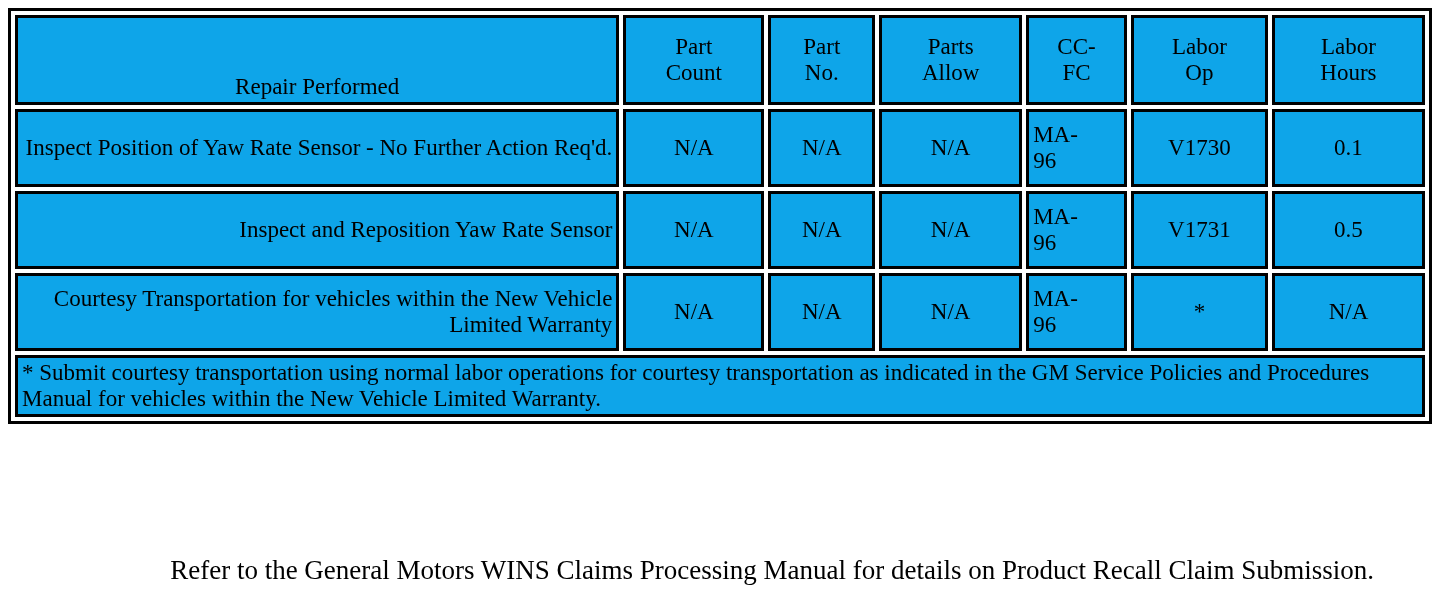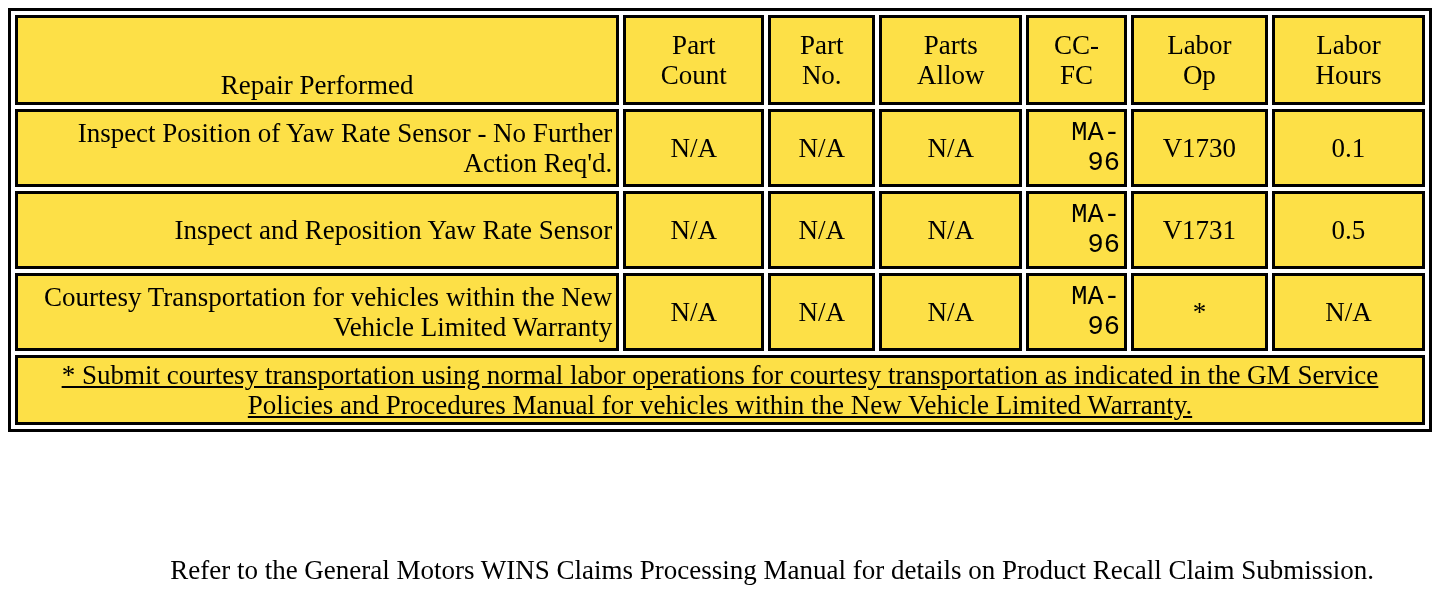--- a/index.html
+++ b/index.html
@@ -33,25 +33,25 @@
     border-collapse: separate;
     border-spacing: 4px;
     border: 3px solid #000000;
     background: #ffffff;
     table-layout: fixed;
   }
 
   .claim-table td,
   .claim-table th {
     border: 3px solid #000000;
-    background: #fde047;
+    background: #0ea5e9;
     padding: 2px 4px;
     vertical-align: middle;
     font-weight: normal;
-    font-size: 27px;
+    font-size: 23px;
     line-height: 1.12;
     color: #000000;
   }
 
   
   col.c-repair   { width: 600px; }
   col.c-pcount   { width: 140px; }
   col.c-pno      { width: 106px; }
   col.c-pallow   { width: 142px; }
   col.c-ccfc     { width: 100px; }
@@ -76,32 +76,30 @@
   .cell-repair {
     text-align: right;
     padding-left: 8px;
     padding-right: 4px;
     height: 68px;
   }
   .cell-center {
     text-align: center;
   }
   .cell-ccfc {
-    text-align: right;
+    text-align: left;
     line-height: 1.08;
-    font-family: Liberation Mono, monospace;
   }
 
   
   .footnote-cell {
-    text-align: center;
+    text-align: left;
     padding: 3px 8px 6px 8px;
     line-height: 1.2;
     font-size: 27px;
-    text-decoration: underline;
   }
 
   
   .closing-note {
     position: absolute;
     left: 4px;
     top: 526px;
     width: 1370px;
     font-size: 27px;
     line-height: 1.3;

